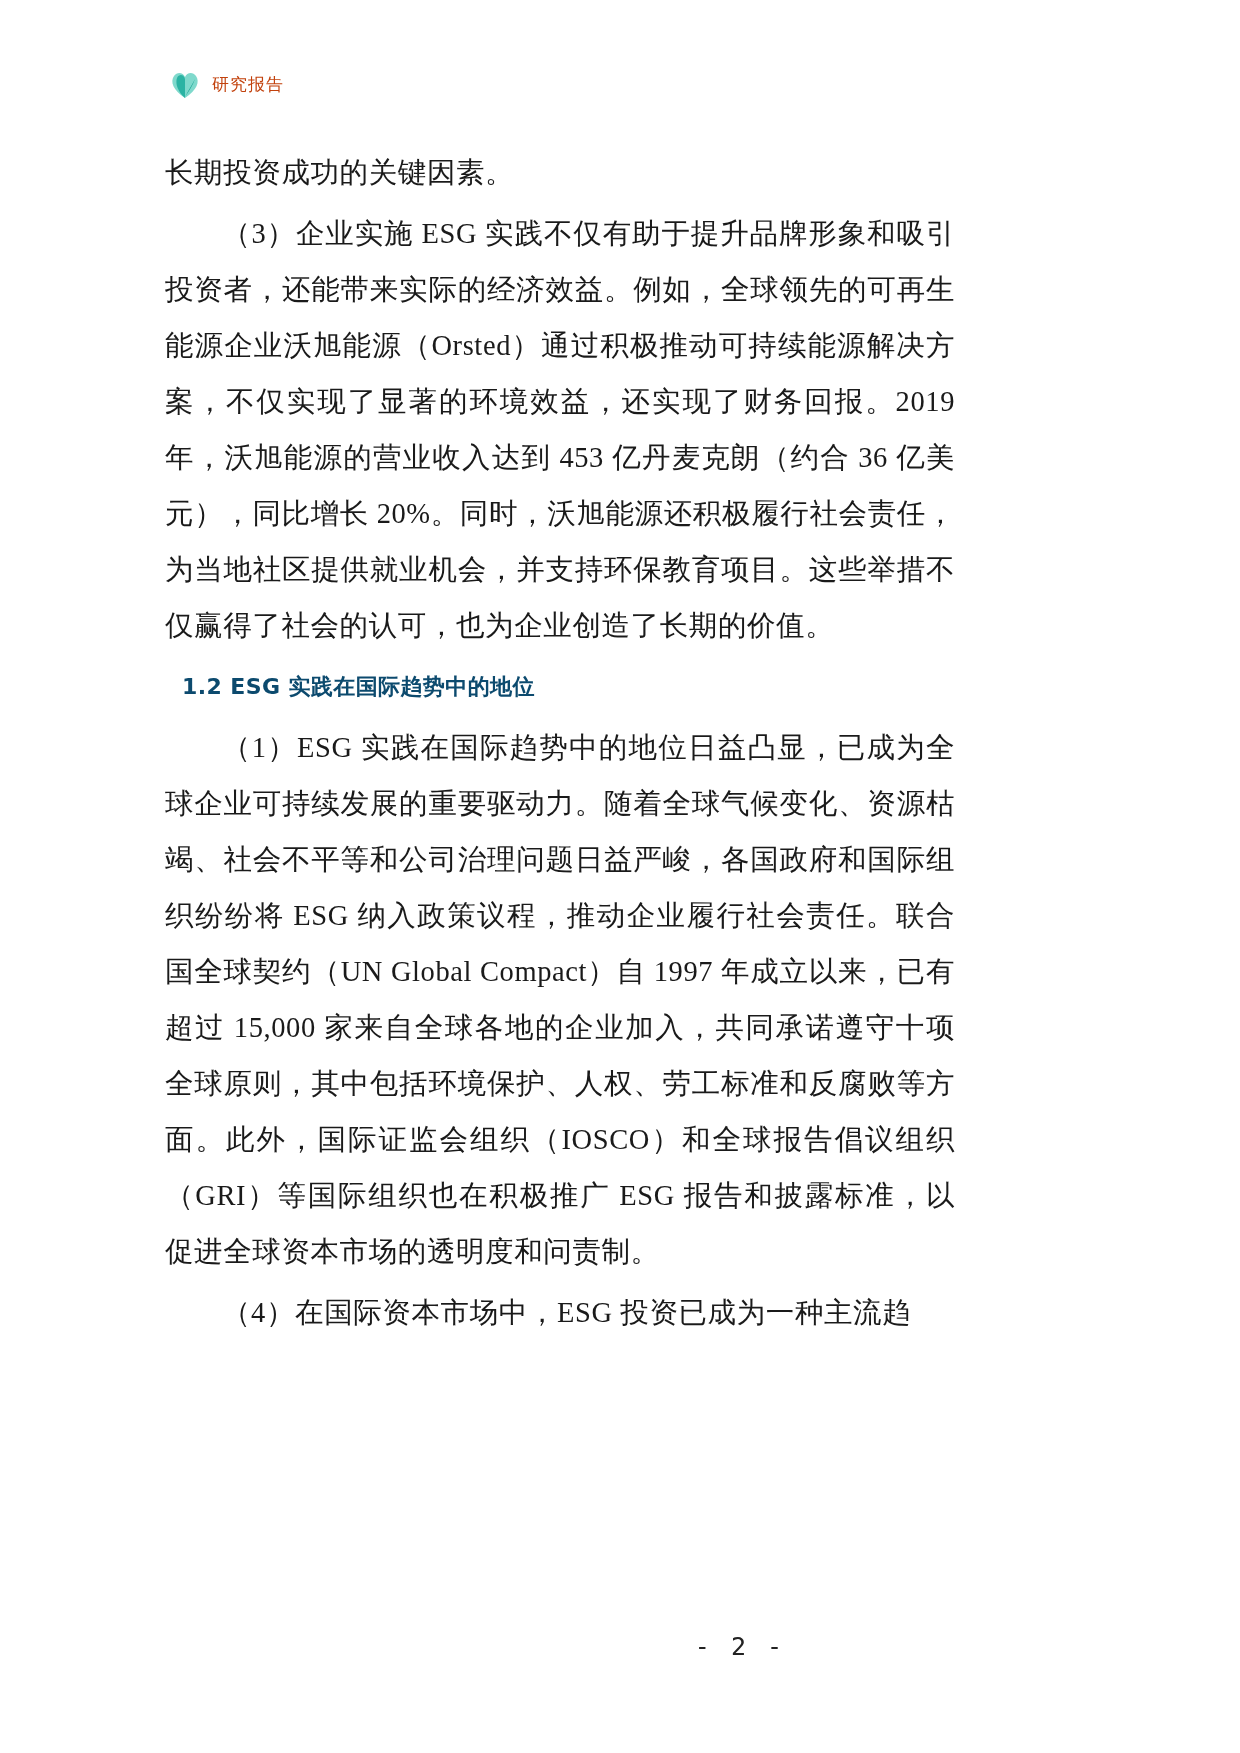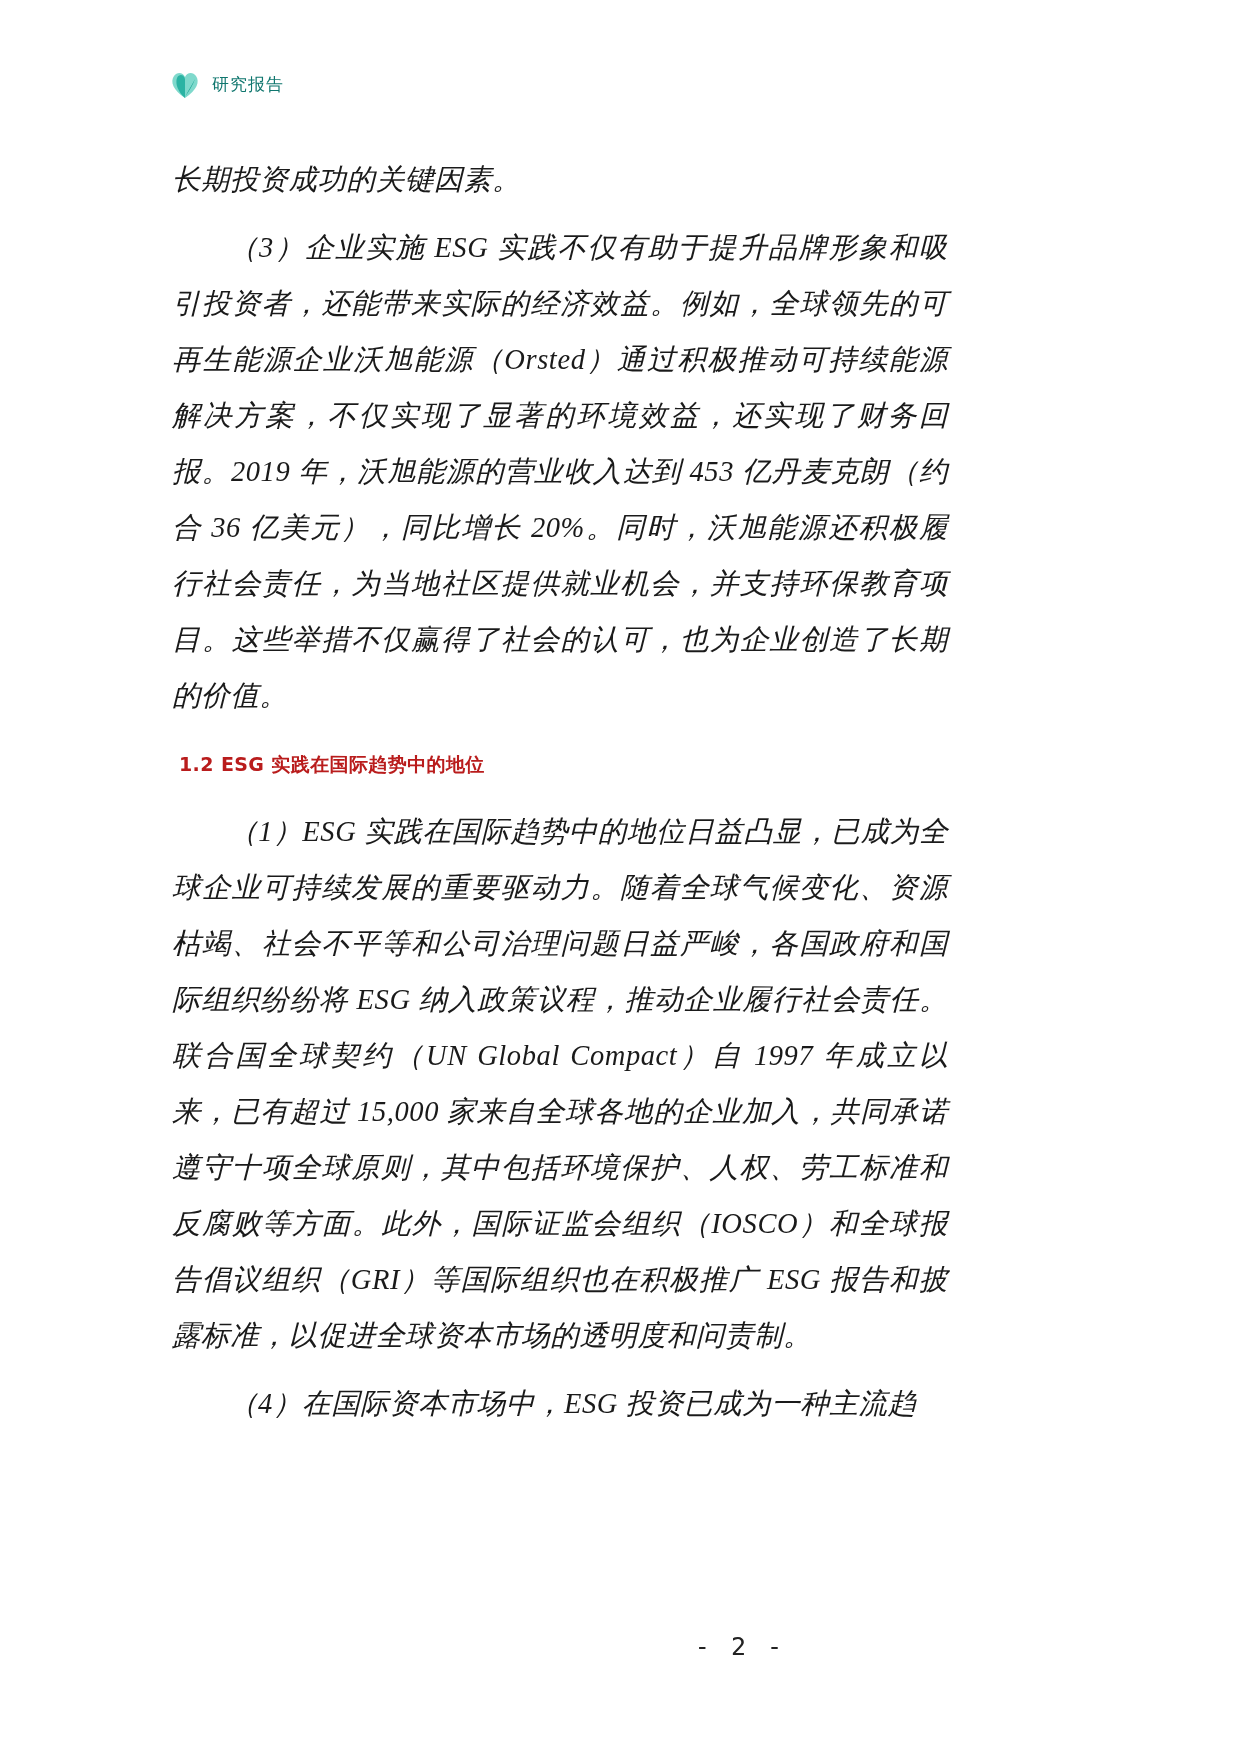--- a/index.html
+++ b/index.html
@@ -27,49 +27,48 @@
   }
   .logo-mark {
     width: 34px;
     height: 34px;
     position: relative;
     flex: 0 0 auto;
   }
   .logo-label {
     font-family: "DejaVu Sans", sans-serif;
     font-size: 17px;
-    color: #0f766e;
+    color: #c2410c;
     letter-spacing: 1px;
     line-height: 1;
     padding-bottom: 2px;
   }
   
   .content {
     position: absolute;
     left: 160px;
     top: 140px;
     width: 800px;
   }
   p.para {
-    margin: 12px;
+    margin: 5px;
     font-size: 28.5px;
     line-height: 56px;
     color: #1a1a1a;
     text-align: justify;
     text-justify: inter-ideograph;
     letter-spacing: 0.6px;
     font-family: "Liberation Serif", serif;
-    font-style: italic;
   }
   p.indent { text-indent: 2em; }
   h2.heading {
     margin: 0;
-    font-size: 19px;
+    font-size: 22px;
     line-height: 56px;
-    color: #b91c1c;
+    color: #0c4a6e;
     font-weight: bold;
     font-family: "DejaVu Sans", sans-serif;
     text-indent: 1em;
     letter-spacing: 0.4px;
   }
   h2.heading .hd-num {
     font-family: "DejaVu Sans", sans-serif;
   }
   
   .footer {

